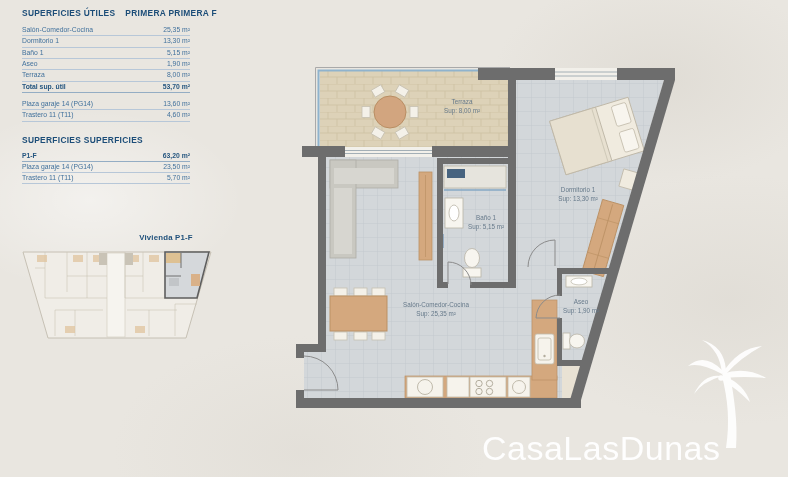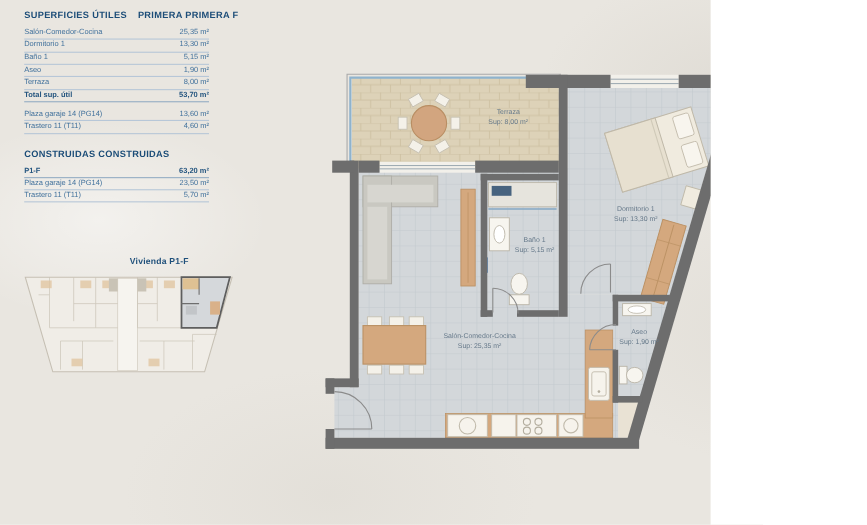--- a/index.html
+++ b/index.html
@@ -1,18 +1,18 @@
 <!DOCTYPE html>
 <html><head>
 <meta charset="utf-8">
 <style>
   html,body{margin:0;padding:0;}
   body{font-family:"Liberation Sans",sans-serif;}
   .stage{
-    position:relative;width:646px;height:477px;overflow:hidden;
+    position:relative;width:788px;height:477px;overflow:hidden;
     background:
       radial-gradient(240px 150px at 660px 80px, rgba(203,198,188,.30), rgba(203,198,188,0) 70%),
       radial-gradient(300px 180px at 730px 300px, rgba(198,193,183,.22), rgba(198,193,183,0) 70%),
       radial-gradient(220px 130px at 90px 200px, rgba(255,255,255,.45), rgba(255,255,255,0) 70%),
       radial-gradient(260px 160px at 300px 450px, rgba(200,195,185,.18), rgba(200,195,185,0) 72%),
       #e9e6e0;
   }
   
   .panel{position:absolute;left:22px;top:8px;width:168px;color:#41719c;}
   .ptitle{display:flex;justify-content:space-between;font-size:8.4px;font-weight:bold;
@@ -21,21 +21,21 @@
   .trow{display:flex;justify-content:space-between;align-items:baseline;
     border-bottom:1px solid #b7c7d8;padding:1px 0 1.5px;font-size:6.8px;line-height:1.15;}
   .trow .tl{white-space:nowrap;}
   .trow .tv{white-space:nowrap;}
   .trow.total{font-weight:bold;color:#24557f;border-bottom:1.8px solid #94adc4;}
   .trow.strong{font-weight:bold;color:#24557f;border-bottom:1.6px solid #94adc4;}
   .annex{margin-top:6px;}
   .sec2{margin-top:13px;}
   .sec2 .ptitle{margin-bottom:6px;}
   
-  .miniplan-label{position:absolute;left:118px;top:233px;width:96px;text-align:left;
+  .miniplan-label{position:absolute;left:118px;top:233px;width:96px;text-align:center;
     font-size:7.8px;font-weight:bold;color:#1e4f7a;letter-spacing:.2px;}
   .minisvg{position:absolute;left:15px;top:248px;}
   
   .plansvg{position:absolute;left:0;top:0;}
   svg text{font-family:"Liberation Sans",sans-serif;}
   .roomlabel{fill:#66798a;font-size:6.3px;text-anchor:middle;}
   
   .logo-text{position:absolute;left:482px;top:429px;font-size:34px;font-weight:400;
     color:rgba(255,255,255,.95);letter-spacing:.5px;white-space:nowrap;}
   .palmsvg{position:absolute;left:686px;top:336px;}
@@ -82,21 +82,21 @@
         <span class="tv">13,60 m²</span>
       </div>
       <div class="trow">
         <span class="tl">Trastero 11 (T11)</span>
         <span class="tv">4,60 m²</span>
       </div>
     </div>
 
     <div class="sec2">
       <div class="ptitle">
-        <span class="t1">CONSTRUIDAS CONSTRUIDAS</span>
+        <span class="t1">SUPERFICIES SUPERFICIES</span>
       </div>
       <div class="trow strong">
         <span class="tl">P1-F</span>
         <span class="tv">63,20 m²</span>
       </div>
       <div class="trow">
         <span class="tl">Plaza garaje 14 (PG14)</span>
         <span class="tv">23,50 m²</span>
       </div>
       <div class="trow">
@@ -307,14 +307,15 @@
       <path d="M36,38 Q34,14 16,4 Q38,10 40,34 Z"></path>
       <path d="M36,38 Q52,12 76,10 Q54,22 40,38 Z"></path>
       <path d="M36,38 Q60,30 80,42 Q58,40 38,42 Z"></path>
       <path d="M38,40 Q58,48 64,66 Q50,52 36,44 Z"></path>
       <path d="M36,38 Q14,26 2,30 Q18,16 36,34 Z"></path>
       <path d="M36,40 Q16,46 8,58 Q18,38 34,40 Z"></path>
       <circle cx="35" cy="42" r="2.8"></circle>
       <circle cx="42" cy="44" r="2.8"></circle>
     </g>
   </svg>
+  <div class="logo-text">CasaLasDunas</div>
 
 </div>
 
 </body></html>

